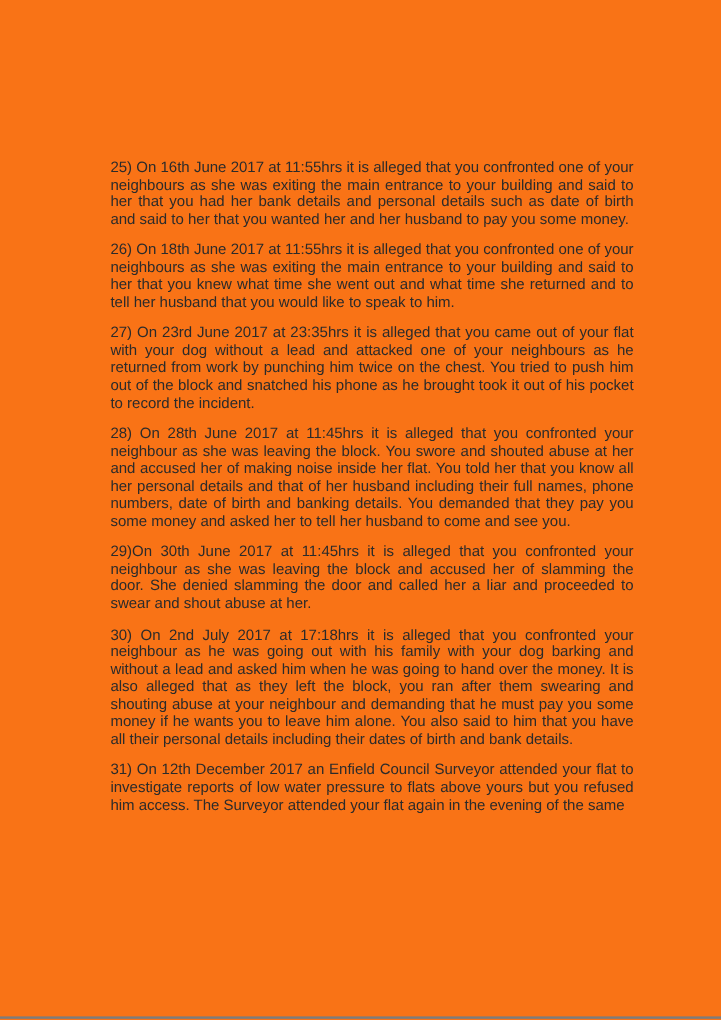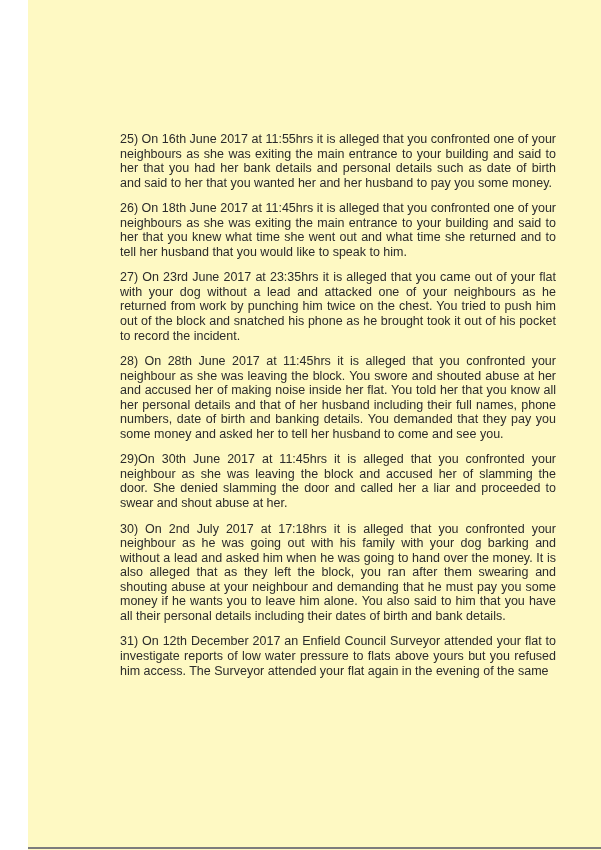--- a/index.html
+++ b/index.html
@@ -10,22 +10,21 @@
     width: 601px;
     height: 850px;
     background: #ffffff;
     position: relative;
     overflow: hidden;
     font-family: "Liberation Sans", sans-serif;
   }
   .document-page {
     position: absolute;
     inset: 0;
-    background: #fef9c3;
-    margin-left: 28px;
+    background: #f97316;
   }
   .text-column {
     position: absolute;
     left: 92px;
     top: 132px;
     width: 436px;
     font-family: "Liberation Sans", sans-serif;
     font-size: 12.5px;
     line-height: 14.55px;
     color: #2b2b2b;
@@ -47,21 +46,21 @@
     height: 2px;
     background: #7d7d7d;
   }
 </style>
 </head>
 <body style="background: rgb(255, 255, 255);">
 
 <div class="document-page">
   <div class="text-column" style="color: rgb(43, 43, 43);">
     <p class="case-paragraph">25) On 16th June 2017 at 11:55hrs it is alleged that you confronted one of your neighbours as she was exiting the main entrance to your building and said to her that you had her bank details and personal details such as date of birth and said to her that you wanted her and her husband to pay you some money.</p>
-    <p class="case-paragraph">26) On 18th June 2017 at 11:45hrs it is alleged that you confronted one of your neighbours as she was exiting the main entrance to your building and said to her that you knew what time she went out and what time she returned and to tell her husband that you would like to speak to him.</p>
+    <p class="case-paragraph">26) On 18th June 2017 at 11:55hrs it is alleged that you confronted one of your neighbours as she was exiting the main entrance to your building and said to her that you knew what time she went out and what time she returned and to tell her husband that you would like to speak to him.</p>
     <p class="case-paragraph">27) On 23rd June 2017 at 23:35hrs it is alleged that you came out of your flat with your dog without a lead and attacked one of your neighbours as he returned from work by punching him twice on the chest. You tried to push him out of the block and snatched his phone as he brought took it out of his pocket to record the incident.</p>
     <p class="case-paragraph">28) On 28th June 2017 at 11:45hrs it is alleged that you confronted your neighbour as she was leaving the block. You swore and shouted abuse at her and accused her of making noise inside her flat. You told her that you know all her personal details and that of her husband including their full names, phone numbers, date of birth and banking details. You demanded that they pay you some money and asked her to tell her husband to come and see you.</p>
     <p class="case-paragraph">29)On 30th June 2017 at 11:45hrs it is alleged that you confronted your neighbour as she was leaving the block and accused her of slamming the door. She denied slamming the door and called her a liar and proceeded to swear and shout abuse at her.</p>
     <p class="case-paragraph">30) On 2nd July 2017 at 17:18hrs it is alleged that you confronted your neighbour as he was going out with his family with your dog barking and without a lead and asked him when he was going to hand over the money. It is also alleged that as they left the block, you ran after them swearing and shouting abuse at your neighbour and demanding that he must pay you some money if he wants you to leave him alone. You also said to him that you have all their personal details including their dates of birth and bank details.</p>
     <p class="case-paragraph">31) On 12th December 2017 an Enfield Council Surveyor attended your flat to investigate reports of low water pressure to flats above yours but you refused him access. The Surveyor attended your flat again in the evening of the same</p>
   </div>
   <div class="bottom-divider" style="background: rgb(125, 125, 125);"></div>
 </div>
 
 </body></html>

